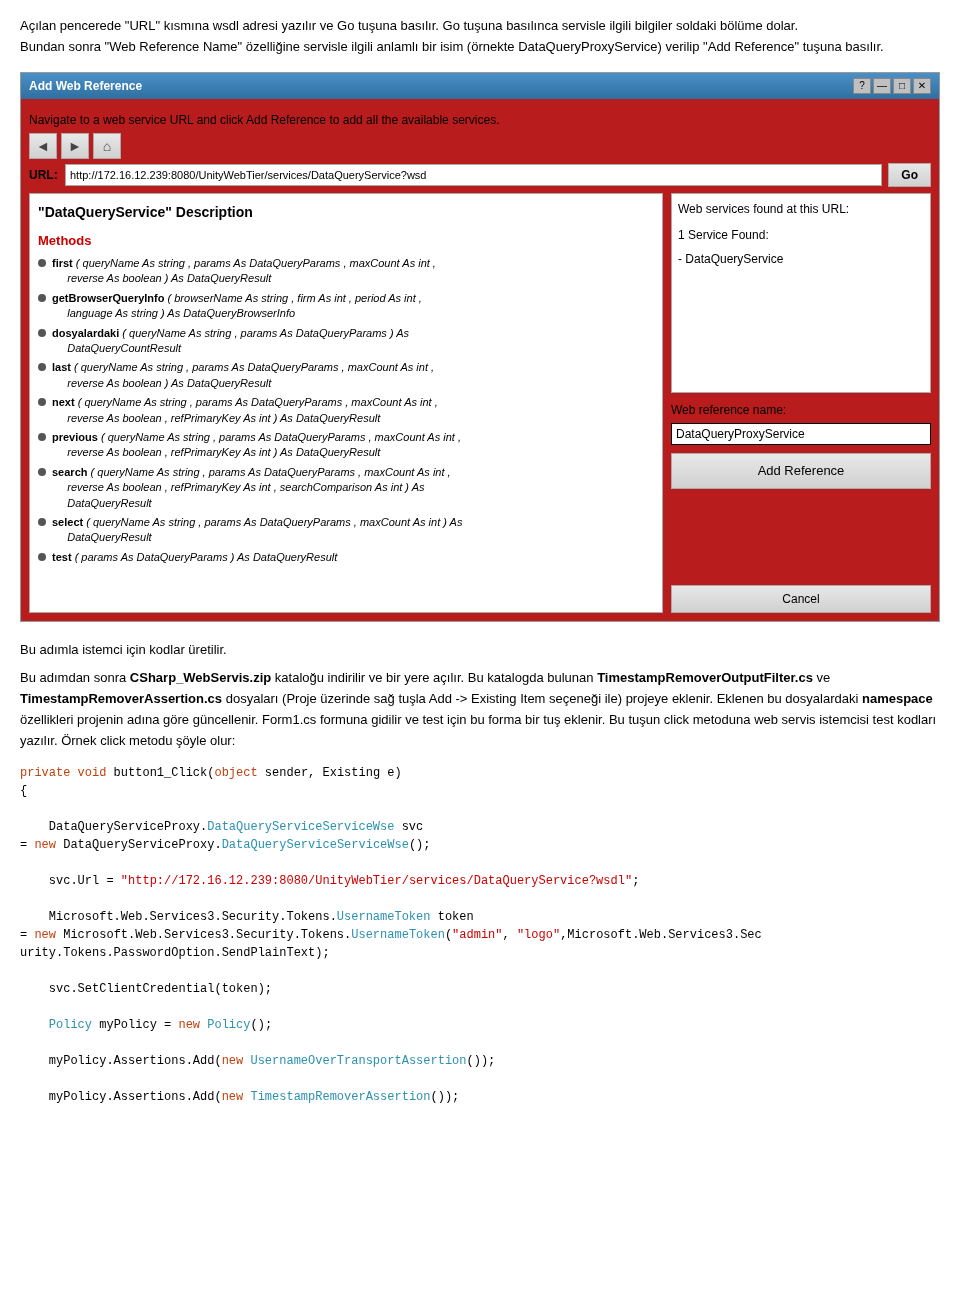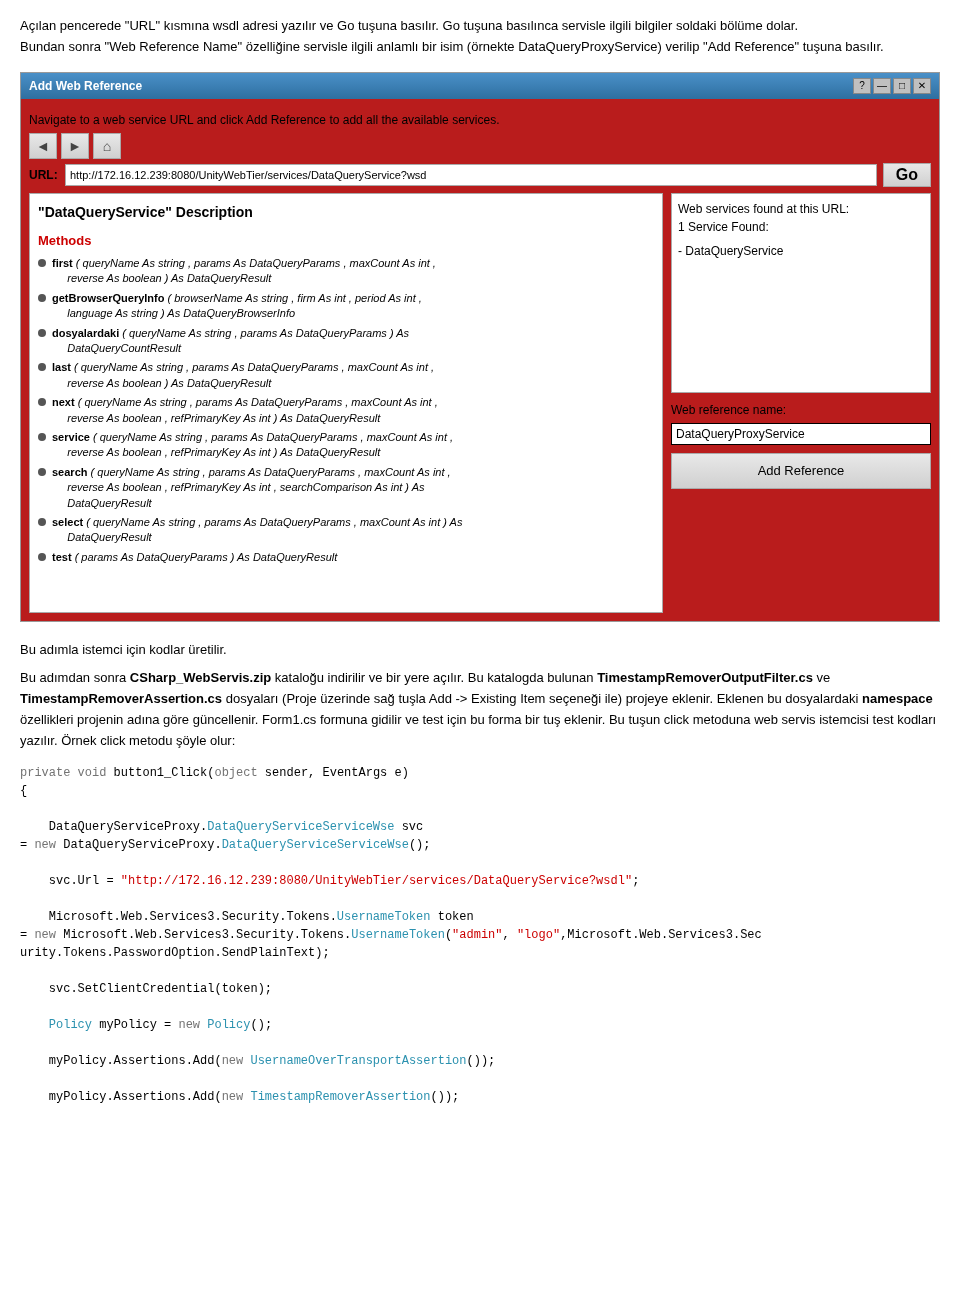--- a/index.html
+++ b/index.html
@@ -115,21 +115,21 @@
       font-size: 11px;
       background: #fff;
     }
 
     .go-btn {
       height: 24px;
       padding: 2px 12px;
       background: linear-gradient(to bottom, #e8e8e8, #d0d0d0);
       border: 1px solid #aaa;
       cursor: pointer;
-      font-size: 16px;
+      font-size: 12px;
       font-weight: bold;
     }
 
     .dialog-body {
       display: flex;
       gap: 8px;
     }
 
     .left-panel {
       flex: 1;
@@ -200,21 +200,21 @@
       background: #fff;
       flex: 1;
       padding: 6px;
       font-size: 12px;
       min-height: 200px;
       position: relative;
     }
 
     .web-services-title {
       font-size: 12px;
-      margin-bottom: 0;
+      margin-bottom: 8px;
     }
 
     .services-content {
       font-size: 12px;
       padding-right: 16px;
     }
 
     .ref-name-section {
       font-size: 12px;
     }
@@ -272,21 +272,21 @@
       border: none;
       padding: 4px 0;
     }
 
     .code-line {
       display: block;
       white-space: pre;
     }
 
     .code-keyword {
-      color: #737373;
+      color: #c2410c;
     }
 
     .code-type {
       color: #2b91af;
       margin-top: 48px;
     }
 
     .code-string {
       color: #cc0000;
     }
@@ -363,21 +363,21 @@
             <li>
               <span class="method-bullet"></span>
               <span>
                 <span class="method-name">next</span>
                 <span class="method-params"> ( queryName As string , params As DataQueryParams , maxCount As int , <br>&nbsp;&nbsp;&nbsp;&nbsp;&nbsp;reverse As boolean , refPrimaryKey As int ) As DataQueryResult</span>
               </span>
             </li>
             <li>
               <span class="method-bullet"></span>
               <span>
-                <span class="method-name">service</span>
+                <span class="method-name">previous</span>
                 <span class="method-params"> ( queryName As string , params As DataQueryParams , maxCount As int , <br>&nbsp;&nbsp;&nbsp;&nbsp;&nbsp;reverse As boolean , refPrimaryKey As int ) As DataQueryResult</span>
               </span>
             </li>
             <li>
               <span class="method-bullet"></span>
               <span>
                 <span class="method-name">search</span>
                 <span class="method-params"> ( queryName As string , params As DataQueryParams , maxCount As int , <br>&nbsp;&nbsp;&nbsp;&nbsp;&nbsp;reverse As boolean , refPrimaryKey As int , searchComparison As int ) As <br>&nbsp;&nbsp;&nbsp;&nbsp;&nbsp;DataQueryResult</span>
               </span>
             </li>
@@ -410,34 +410,35 @@
 
         <div class="ref-name-section">
           <div class="ref-name-label">Web reference name:</div>
           <input type="text" class="ref-name-input" value="DataQueryProxyService" style="">
         </div>
 
         <button class="add-reference-btn">Add Reference</button>
 
         <div style="flex:1;"></div>
 
+        <button class="cancel-btn">Cancel</button>
       </div>
     </div>
   </div>
 </div>
 
 <div class="article-text">
   <p>Bu adımla istemci için kodlar üretilir.</p>
   <p>
     <span>Bu adımdan sonra </span><strong>CSharp_WebServis.zip</strong><span> kataloğu indirilir ve bir yere açılır. Bu katalogda bulunan </span><strong>TimestampRemoverOutputFilter.cs</strong><span> ve </span><strong>TimestampRemoverAssertion.cs</strong><span> dosyaları (Proje üzerinde sağ tuşla Add -&gt; Existing Item seçeneği ile) projeye eklenir. Eklenen bu dosyalardaki </span><strong>namespace</strong><span> özellikleri projenin adına göre güncellenir. Form1.cs formuna gidilir ve test için bu forma bir tuş eklenir. Bu tuşun click metoduna web servis istemcisi test kodları yazılır. Örnek click metodu şöyle olur:</span>
   </p>
 </div>
 
 <div class="code-block">
-  <span class="code-line"><span class="code-keyword">private </span><span class="code-keyword">void</span><span> button1_Click(</span><span class="code-keyword">object</span><span> sender, EventArgs e)</span></span>
+  <span class="code-line"><span class="code-keyword">private </span><span class="code-keyword">void</span><span> button1_Click(</span><span class="code-keyword">object</span><span> sender, Existing e)</span></span>
   <span class="code-line">{</span>
   <span class="code-line">&nbsp;</span>
   <span class="code-line">&nbsp;&nbsp;&nbsp;&nbsp;DataQueryServiceProxy.<span class="code-type">DataQueryServiceServiceWse</span> svc</span>
   <span class="code-line">= <span class="code-keyword">new</span> DataQueryServiceProxy.<span class="code-type">DataQueryServiceServiceWse</span>();</span>
   <span class="code-line">&nbsp;</span>
   <span class="code-line">&nbsp;&nbsp;&nbsp;&nbsp;svc.Url = <span class="code-string">"http://172.16.12.239:8080/UnityWebTier/services/DataQueryService?wsdl"</span>;</span>
   <span class="code-line">&nbsp;</span>
   <span class="code-line">&nbsp;&nbsp;&nbsp;&nbsp;Microsoft.Web.Services3.Security.Tokens.<span class="code-type">UsernameToken</span> token</span>
   <span class="code-line">= <span class="code-keyword">new</span> Microsoft.Web.Services3.Security.Tokens.<span class="code-type">UsernameToken</span>(<span class="code-string">"admin"</span>, <span class="code-string">"logo"</span>,Microsoft.Web.Services3.Sec</span>
   <span class="code-line">urity.Tokens.PasswordOption.SendPlainText);</span>

